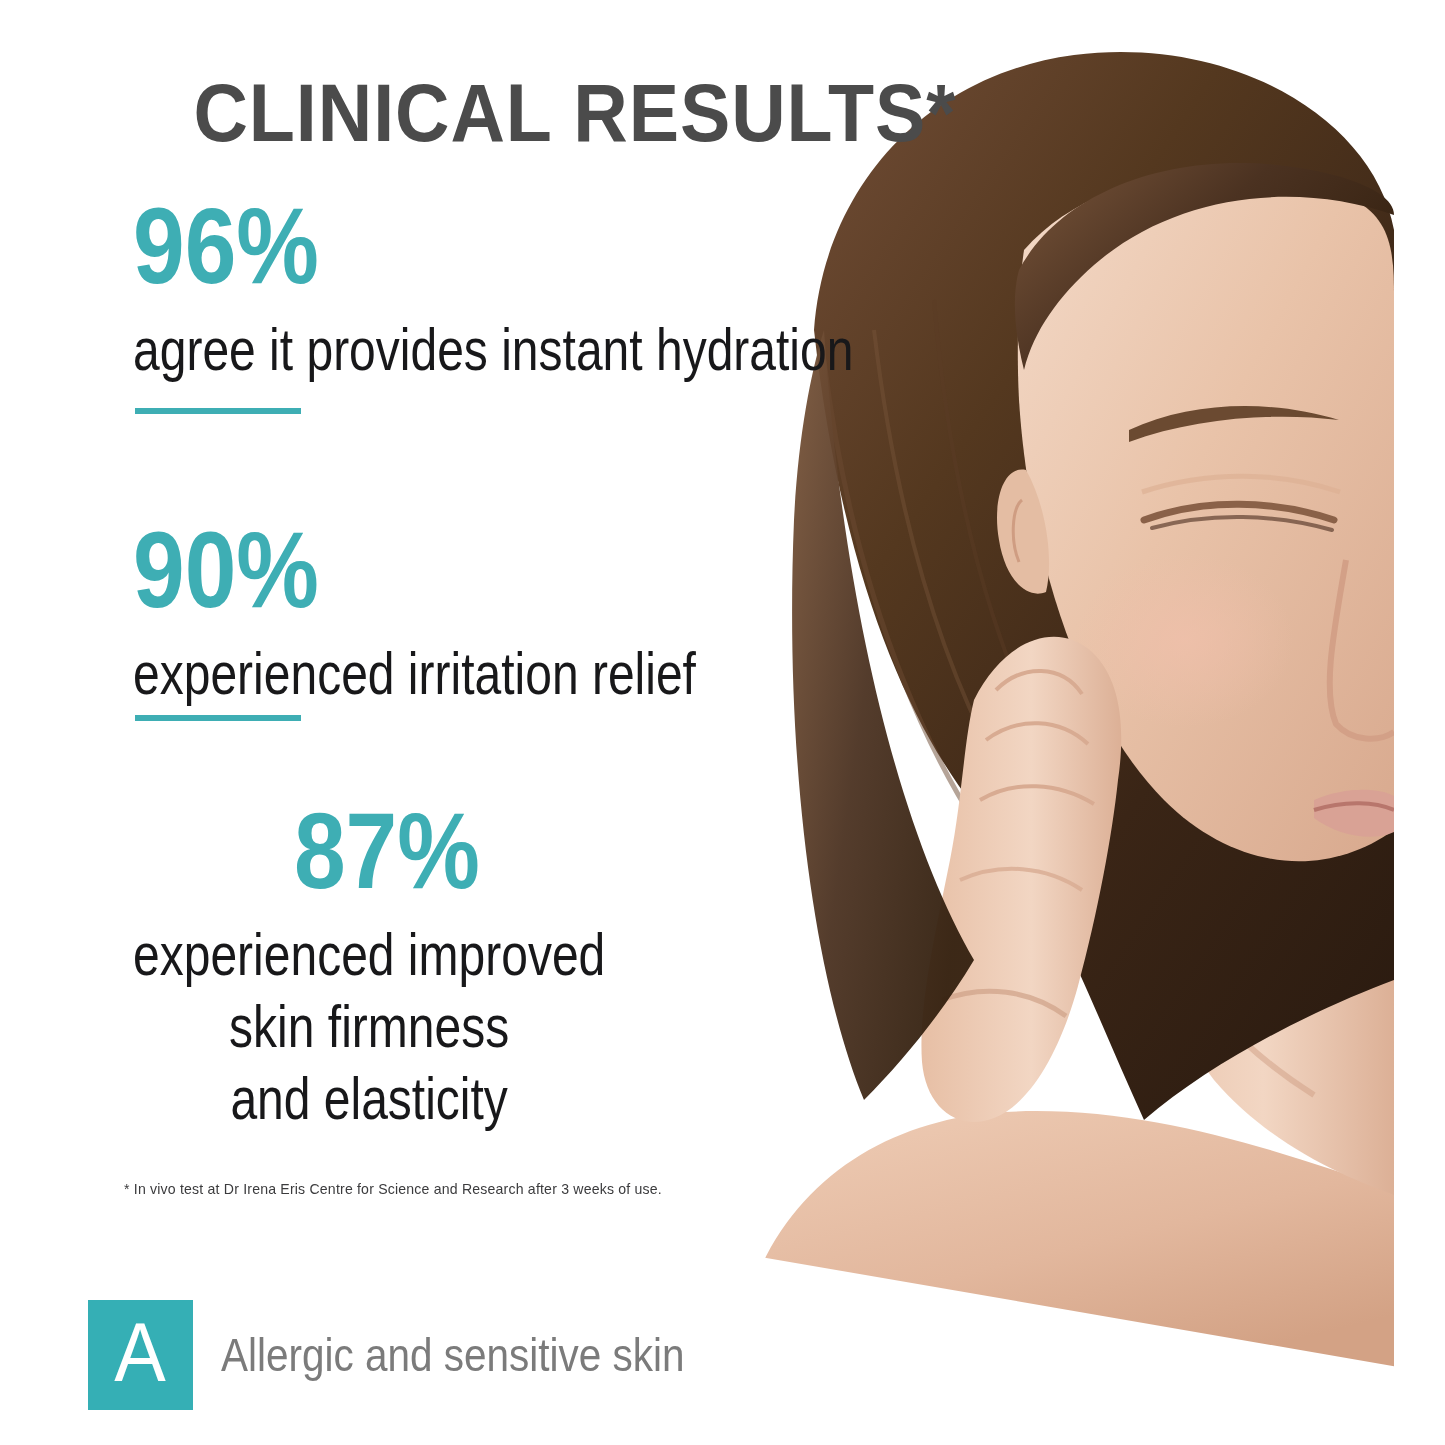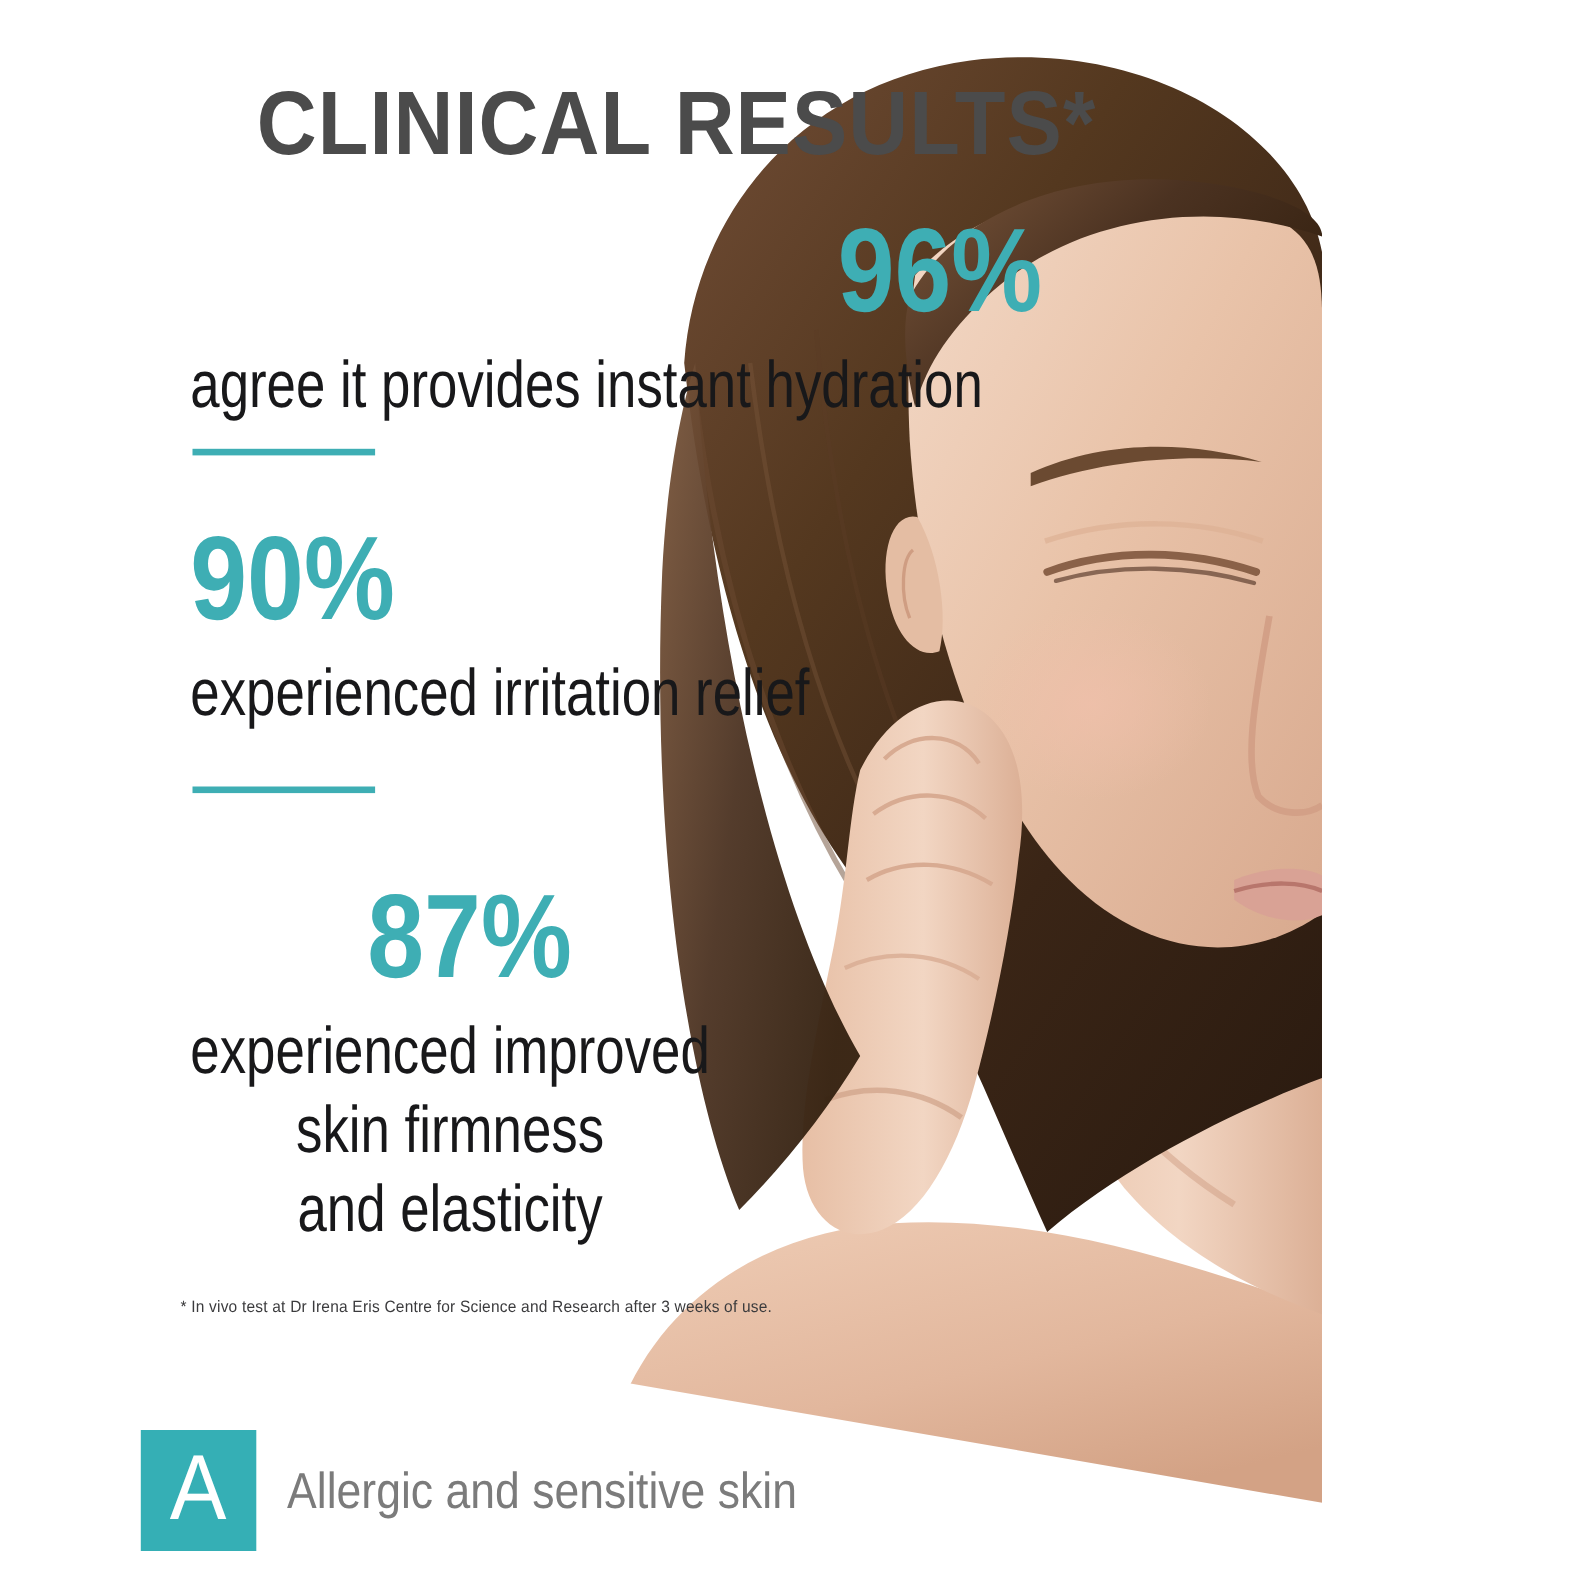--- a/index.html
+++ b/index.html
@@ -5,25 +5,24 @@
   html, body {
     margin: 0;
     padding: 0;
     background: #ffffff;
   }
   body {
     font-family: "Liberation Sans", sans-serif;
   }
   #page {
     position: relative;
-    width: 1162px;
+    width: 1394px;
     height: 1445px;
     background: #ffffff;
     overflow: hidden;
-    margin-left: 40px;
   }
 
   
   #photo-panel {
     position: absolute;
     right: 0;
     top: 0;
     width: 720px;
     height: 1380px;
     overflow: hidden;
@@ -73,23 +72,23 @@
     white-space: pre-line;
   }
   .divider {
     position: absolute;
     left: 135px;
     width: 166px;
     height: 6px;
     background: #3eaeb4;
   }
 
-  #block-1 { top: 192px; text-align: right; }
+  #block-1 { top: 192px; }
   #divider-1 { top: 408px; }
-  #block-2 { top: 472px; }
+  #block-2 { top: 516px; }
   #divider-2 { top: 715px; }
   #block-3 { top: 797px; text-align: center; }
 
   
   #footnote {
     position: absolute;
     left: 124px;
     top: 1180px;
     font-family: "Liberation Sans", sans-serif;
     font-weight: 400;

